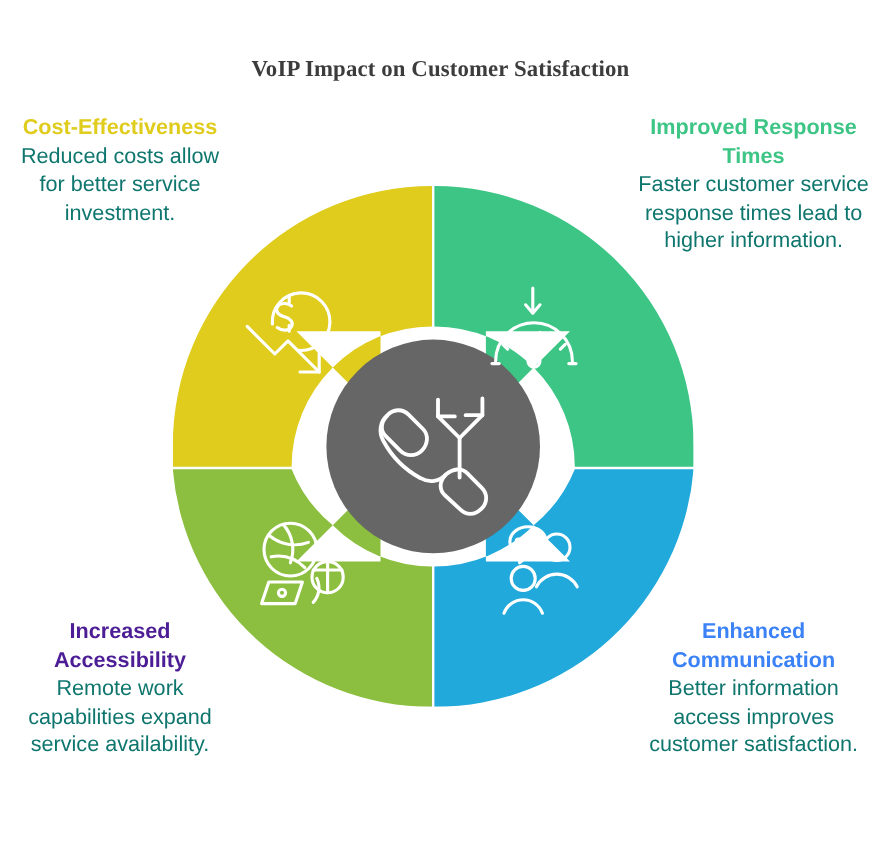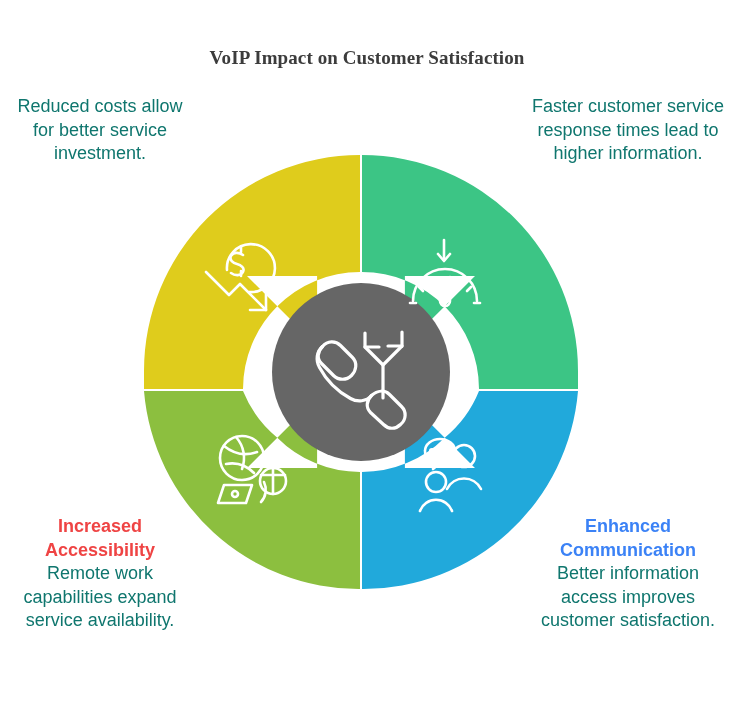--- a/index.html
+++ b/index.html
@@ -223,30 +223,32 @@
       <circle cx="129" cy="326" r="13"></circle>
       <line x1="129" y1="313" x2="129" y2="339"></line>
       <path d="M 117 320 h 24"></path>
       <path d="M 74 348 l 6 -18 h 28 l -6 18 Z"></path>
       <circle cx="91" cy="339" r="3"></circle>
       <path d="M 117 347 a 18 18 0 0 0 3 -20"></path>
     </g>
   </svg>
 
   <div class="quad-text" id="quad-text-cost" data-name="quadrant-label-cost-effectiveness">
+    <span class="heading" style="color:#DFCC1C" data-name="quadrant-heading-cost-effectiveness">Cost-Effectiveness</span>
     <span class="body" data-name="quadrant-body-cost-effectiveness">Reduced costs allow for better service investment.</span>
   </div>
 
   <div class="quad-text" id="quad-text-response" data-name="quadrant-label-improved-response-times">
+    <span class="heading" style="color:#3CC585" data-name="quadrant-heading-improved-response-times">Improved Response Times</span>
     <span class="body" data-name="quadrant-body-improved-response-times">Faster customer service response times lead to higher information.</span>
   </div>
 
   <div class="quad-text" id="quad-text-communication" data-name="quadrant-label-enhanced-communication">
     <span class="heading" style="color:#3b82f6" data-name="quadrant-heading-enhanced-communication">Enhanced Communication</span>
     <span class="body" data-name="quadrant-body-enhanced-communication">Better information access improves customer satisfaction.</span>
   </div>
 
   <div class="quad-text" id="quad-text-accessibility" data-name="quadrant-label-increased-accessibility">
-    <span class="heading" style="color:#ef4444" data-name="quadrant-heading-increased-accessibility">Increased Accessibility</span>
+    <span class="heading" style="color:#4c1d95" data-name="quadrant-heading-increased-accessibility">Increased Accessibility</span>
     <span class="body" data-name="quadrant-body-increased-accessibility">Remote work capabilities expand service availability.</span>
   </div>
 
 </div>
 
 </body></html>

